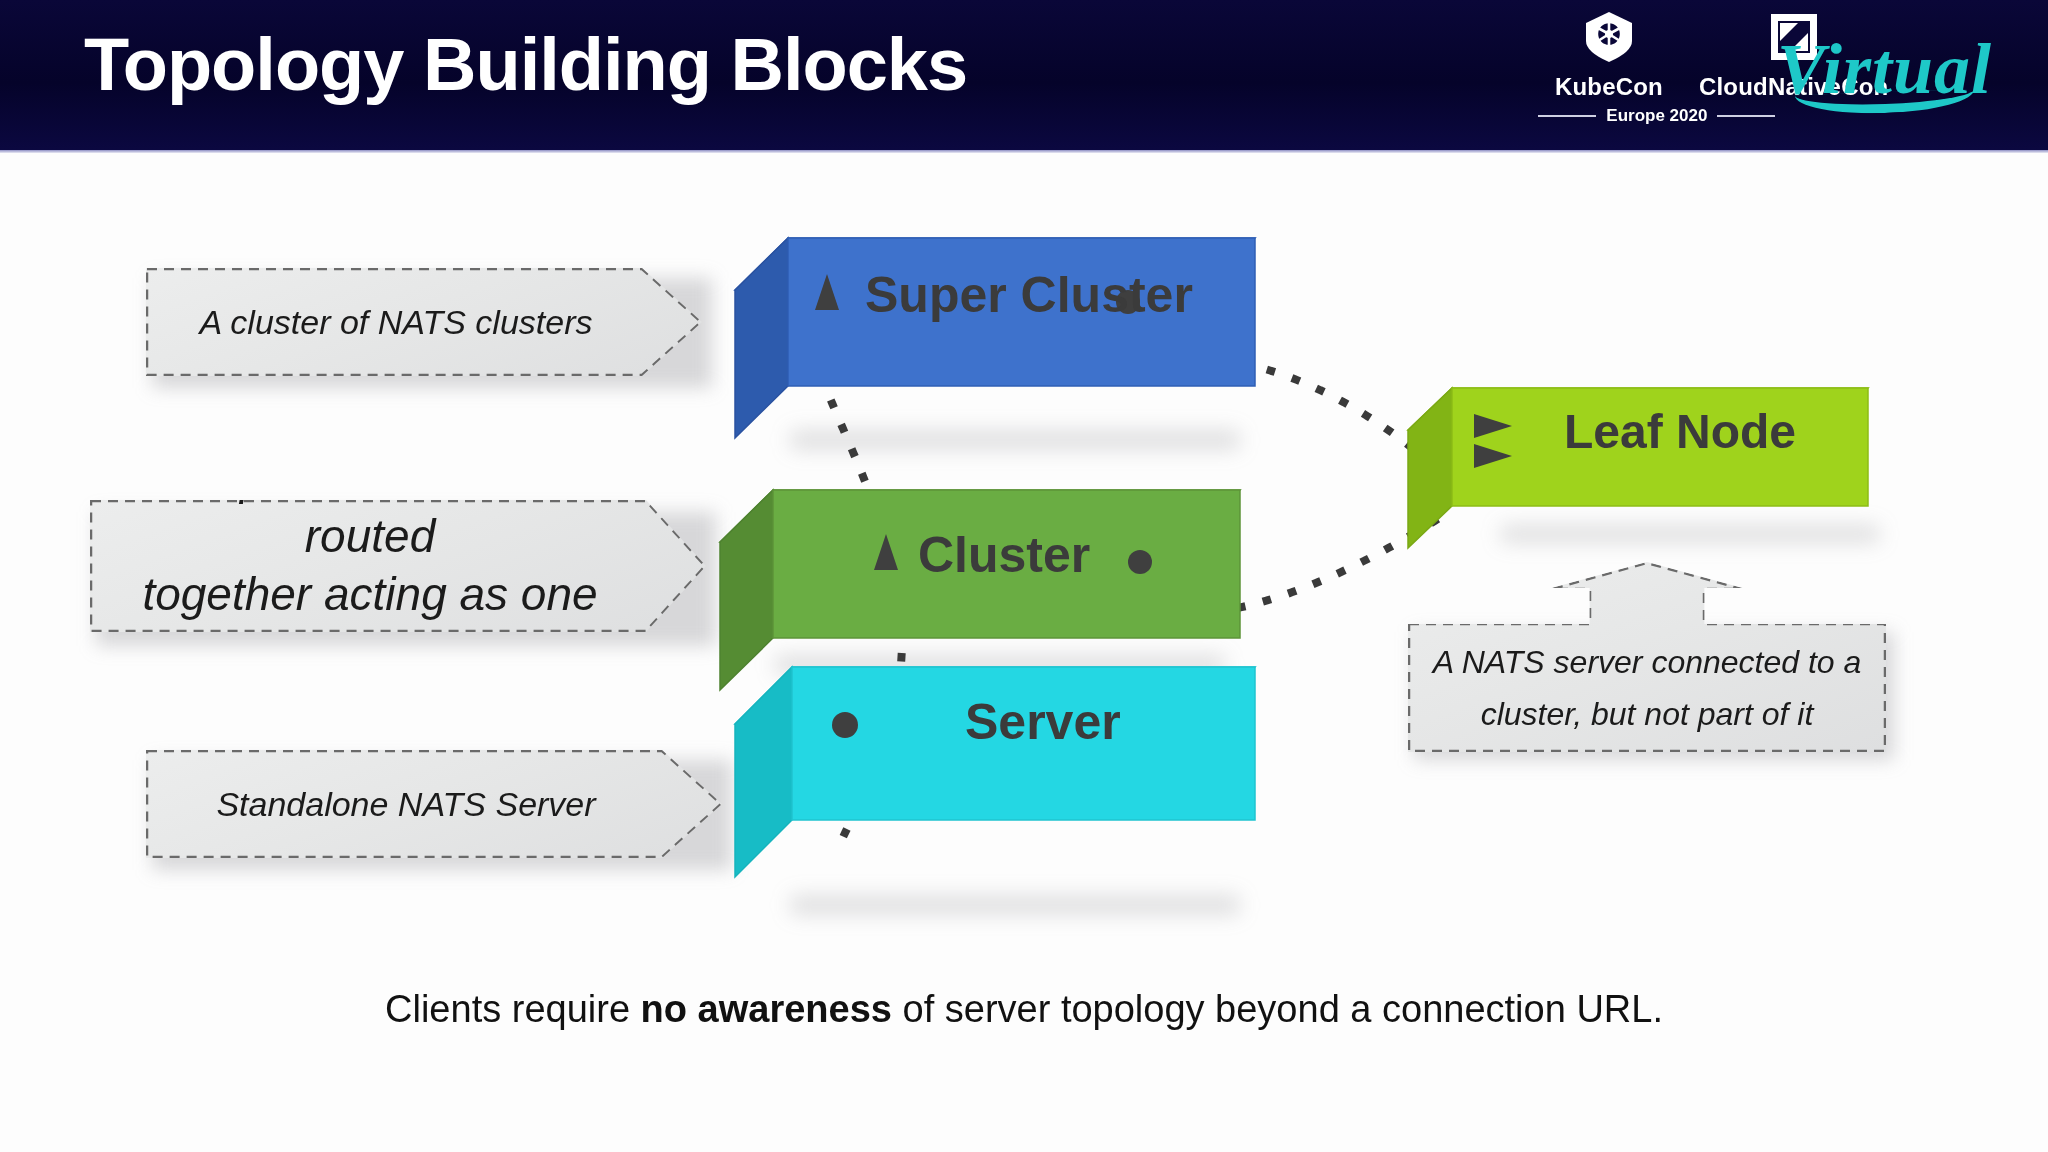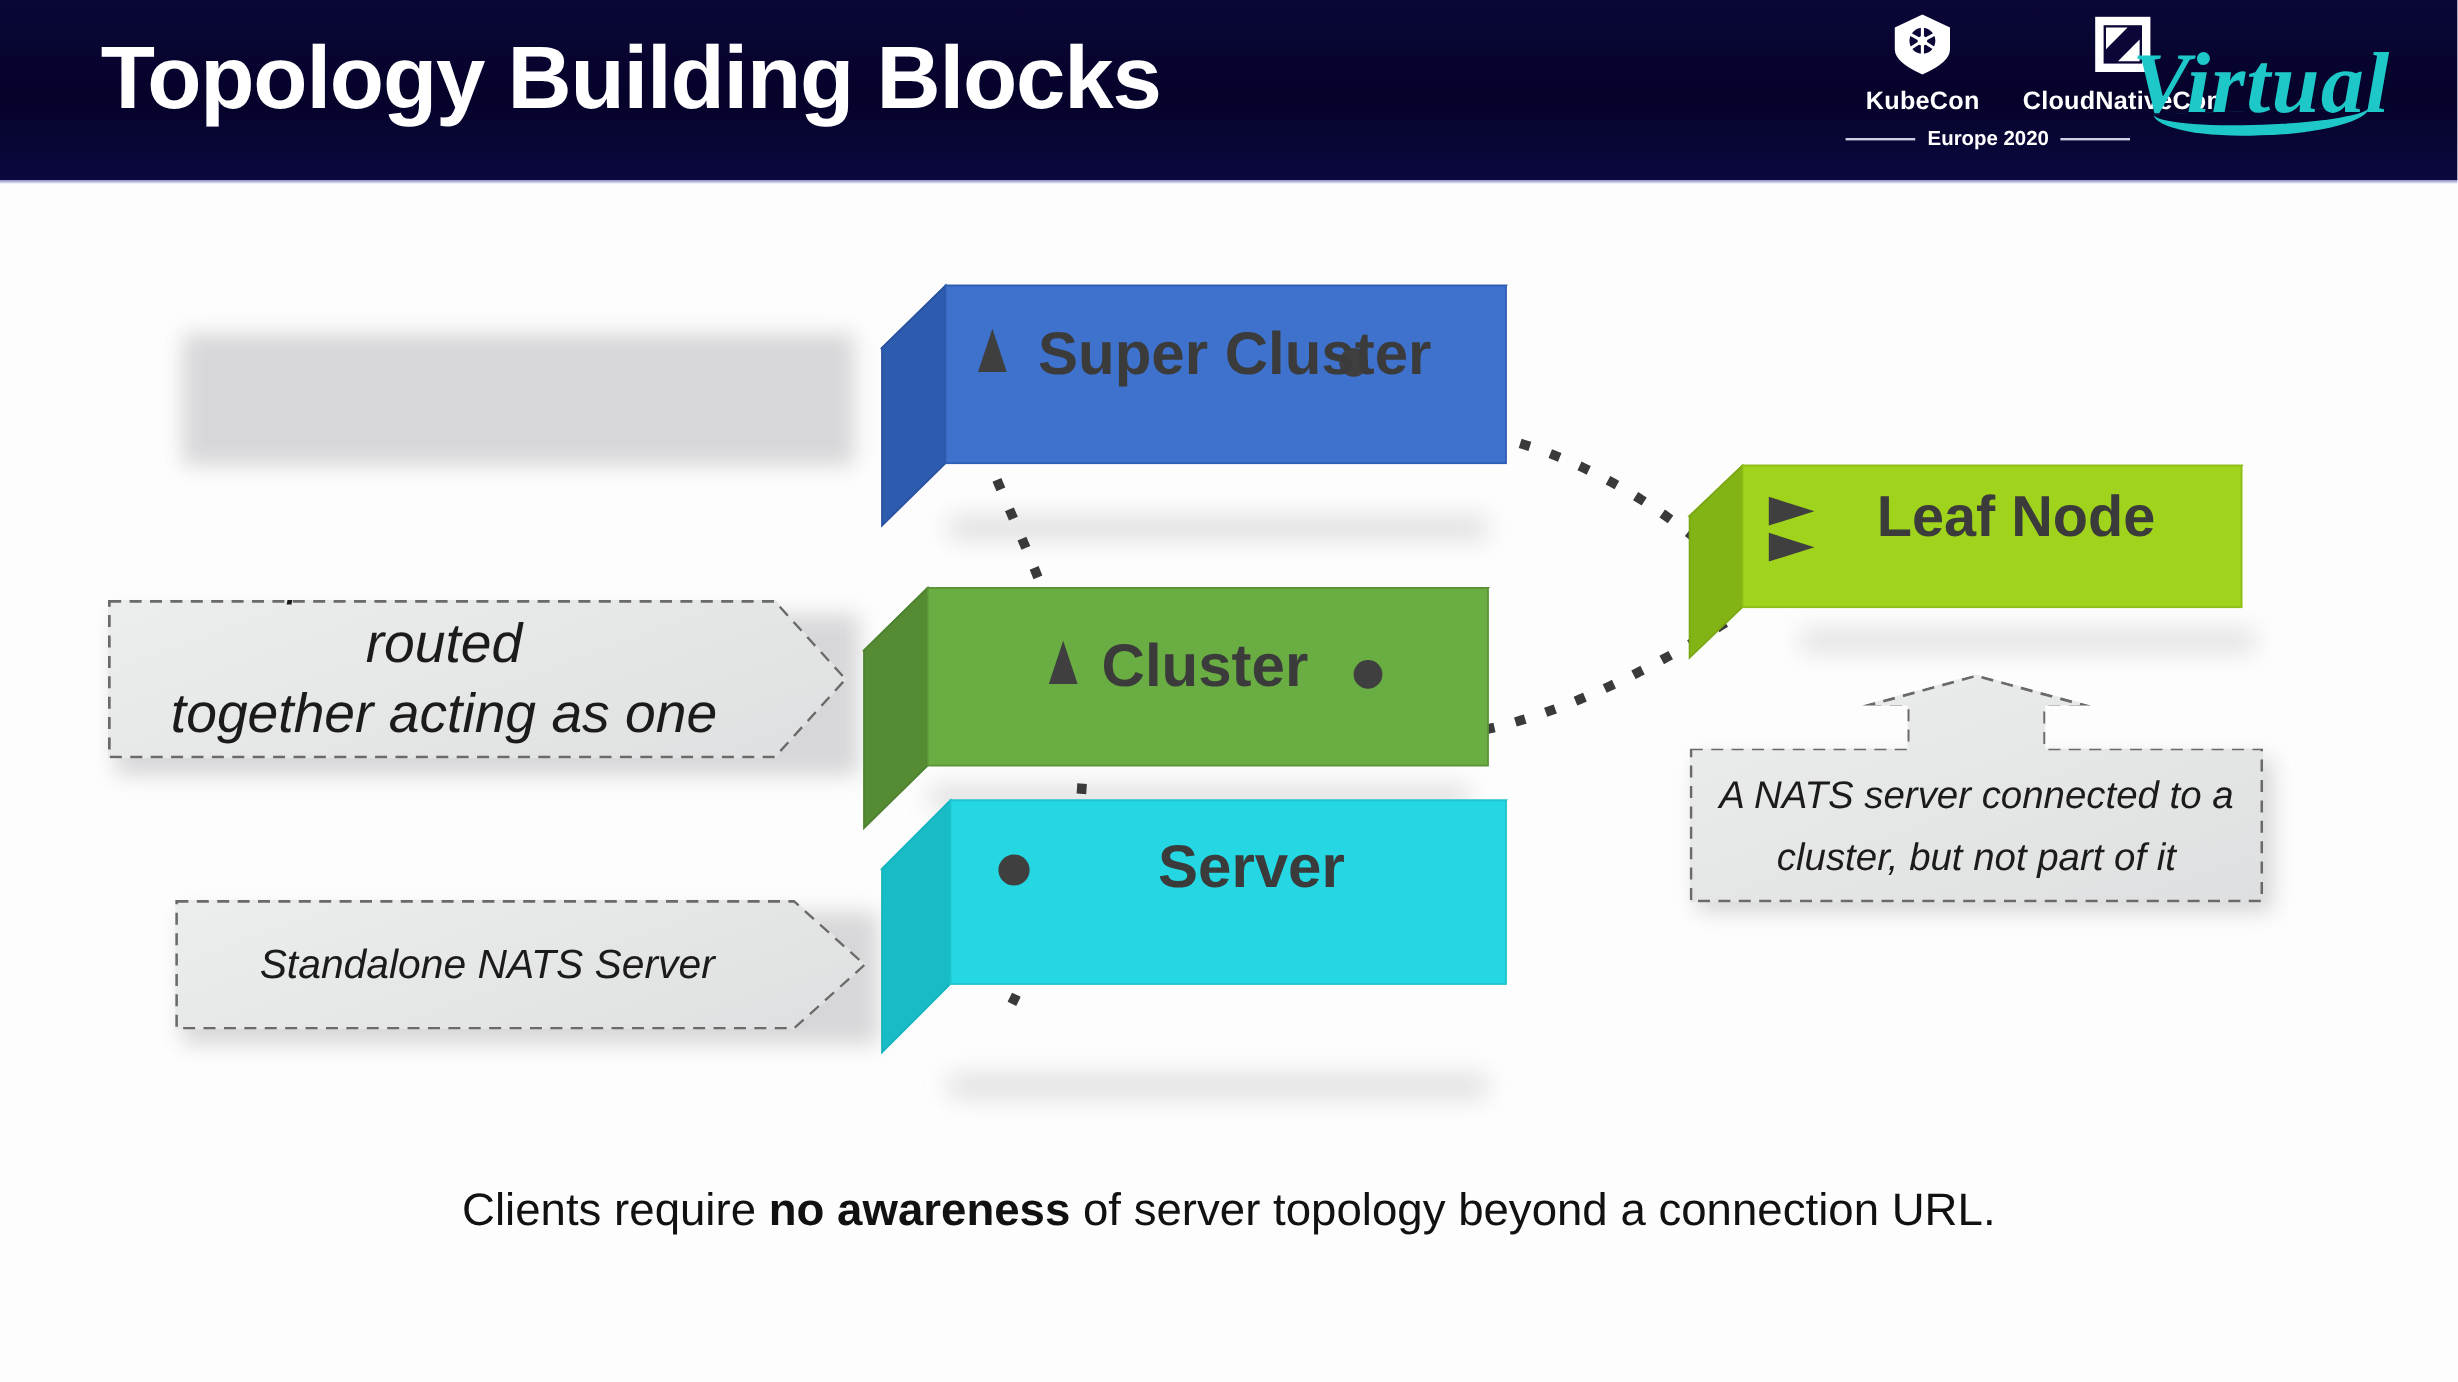--- a/index.html
+++ b/index.html
@@ -27,21 +27,21 @@
     letter-spacing:-1px;
     font-family:"Liberation Sans", sans-serif;
     white-space:nowrap;
   }
 
   
   .logo-wrap{position:absolute;right:56px;top:8px;height:134px;display:flex;align-items:center;}
   .kubecon-lockup{display:flex;align-items:flex-start;height:120px;}
   .kc-col{display:flex;flex-direction:column;align-items:center;justify-content:flex-start;padding:0 18px;}
   .kc-glyph{height:58px;display:flex;align-items:center;justify-content:center;}
-  .kc-name{color:#fff;font-size:21px;font-weight:bold;margin-top:7px;letter-spacing:.2px;white-space:nowrap;}
+  .kc-name{color:#fff;font-size:24px;font-weight:bold;margin-top:7px;letter-spacing:.2px;white-space:nowrap;}
   .kc-divider{width:2px;height:86px;background:#cfd0e3;margin-top:4px;}
   .kc-bottom{position:absolute;left:0;right:0;bottom:16px;display:flex;align-items:center;justify-content:center;}
   .kc-bottom .ln{height:2px;background:#cfd0e3;width:58px;}
   .kc-bottom .yr{color:#fff;font-size:17px;font-weight:bold;padding:0 10px;white-space:nowrap;}
   .kubecon-lockup-outer{position:relative;width:240px;height:134px;}
   .virtual{
     color:#1ec8c8;
     font-family:"Liberation Serif", serif;
     font-style:italic;
     font-size:72px;
@@ -215,20 +215,26 @@
       <polygon points="0,42 44,0 460,0 416,42" fill="#b4e02f" stroke="#8dbd16" stroke-width="1.5"></polygon>
       <polygon points="0,42 0,160 44,118 44,0" fill="#82b415" stroke="#7aa814" stroke-width="1.5"></polygon>
       <rect x="44" y="0" width="416" height="118" fill="#9fd31c" stroke="#8dbd16" stroke-width="1.5"></rect>
       <polygon points="66,26 104,38 66,50" fill="#3f3f3f"></polygon>
       <polygon points="66,56 104,68 66,80" fill="#3f3f3f"></polygon>
     </svg>
     <div class="label" style="left:156px;top:16px;font-size:48px;">Leaf Node</div>
   </div>
 
   <div class="callout-shadow" style="left:152px;top:278px;width:560px;height:110px;"></div>
+  <div class="callout callout-arrow-right" style="left:146px;top:268px;width:556px;height:108px;font-size:34px;z-index:4;">
+    <span>A cluster of NATS clusters</span>
+    <svg class="dash-overlay" viewBox="0 0 556 108" preserveAspectRatio="none">
+      <polygon points="1,1 496,1 555,54 496,107 1,107" fill="none" stroke="#6a6a6a" stroke-width="2.5" stroke-dasharray="10 7"></polygon>
+    </svg>
+  </div>
 
   <div class="callout-shadow" style="left:96px;top:512px;width:620px;height:134px;"></div>
   <div class="callout callout-arrow-right" style="left:90px;top:500px;width:616px;height:132px;font-size:46px;flex-direction:column;z-index:4;">
     <span>Multiple NATS servers routed</span>
     <span>together acting as one component</span>
     <svg class="dash-overlay" viewBox="0 0 616 132" preserveAspectRatio="none">
       <polygon points="1,1 556,1 615,66 556,131 1,131" fill="none" stroke="#6a6a6a" stroke-width="2.5" stroke-dasharray="10 7"></polygon>
     </svg>
   </div>
 

